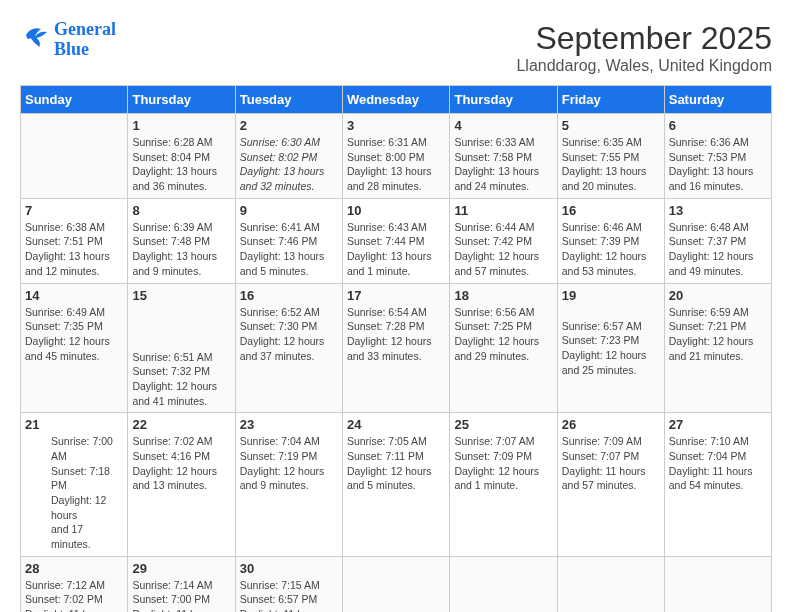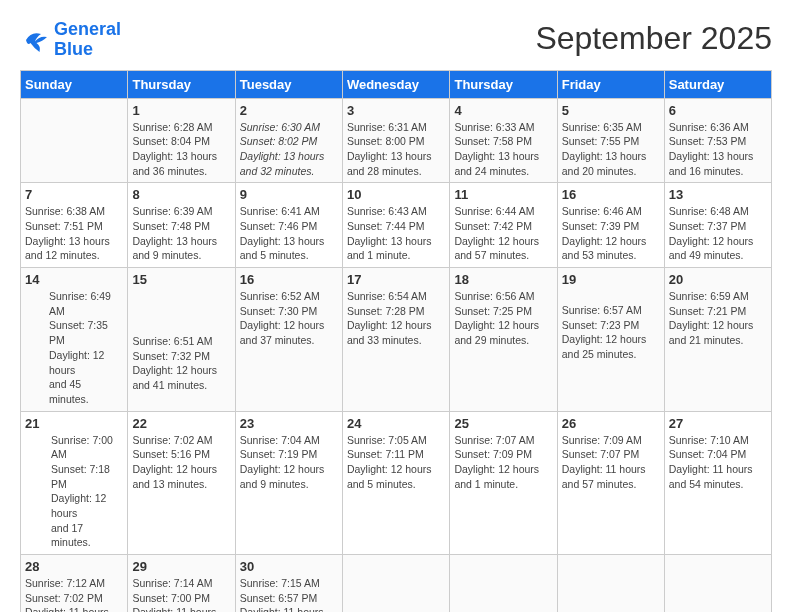--- a/index.html
+++ b/index.html
@@ -11,22 +11,22 @@
       padding: 20px;
     }
     .header {
       display: flex;
       justify-content: space-between;
       align-items: flex-start;
       margin-bottom: 10px;
     }
     .logo {
       display: flex;
-      align-items: center;
       gap: 4px;
+      font-family: Liberation Serif, serif;
     }
     .logo-text {
       font-size: 18px;
       font-weight: bold;
       color: #333;
       line-height: 1.1;
     }
     .logo-text span {
       color: #1a73e8;
     }
@@ -92,20 +92,21 @@
     <svg class="logo-bird" viewBox="0 0 40 40">
       <path d="M8 20 Q15 8 28 12 Q22 16 20 22 Q26 14 36 16 Q30 22 22 24 Q28 28 26 36 Q18 30 14 24 Q10 28 8 20Z" fill="#1a73e8"></path>
     </svg>
     <div class="logo-text">
       <span>General</span><br>
       <span style="color:#1a73e8">Blue</span>
     </div>
   </div>
   <div class="title-block">
     <h1>September 2025</h1>
+    <h2>Llanddarog, Wales, United Kingdom</h2>
   </div>
 </div>
 
 <table>
   <thead>
     <tr>
     <th>Sunday</th>
         <th>Thursday</th>
         <th>Tuesday</th>
         <th>Wednesday</th>
@@ -207,21 +208,21 @@
           <span class="day-num">13</span>
           <div class="day-info" style="white-space: pre-line;">Sunrise: 6:48 AM
 Sunset: 7:37 PM
 Daylight: 12 hours
 and 49 minutes.</div>
         </td>
       </tr>
       <tr>
         <td>
           <span class="day-num">14</span>
-          <div class="day-info" style="white-space: pre-line; margin-left: 24px;">Sunrise: 6:49 AM
+          <div class="day-info" style="white-space: pre-line;">Sunrise: 6:49 AM
 Sunset: 7:35 PM
 Daylight: 12 hours
 and 45 minutes.</div>
         </td>
         <td>
           <span class="day-num">15</span>
           <div class="day-info" style="white-space: pre-line; margin-top: 47px;">Sunrise: 6:51 AM
 Sunset: 7:32 PM
 Daylight: 12 hours
 and 41 minutes.</div>
@@ -266,21 +267,21 @@
         <td>
           <span class="day-num">21</span>
           <div class="day-info" style="white-space: pre-line; margin-left: 26px;">Sunrise: 7:00 AM
 Sunset: 7:18 PM
 Daylight: 12 hours
 and 17 minutes.</div>
         </td>
         <td>
           <span class="day-num">22</span>
           <div class="day-info" style="white-space: pre-line;">Sunrise: 7:02 AM
-Sunset: 5:16 PM
+Sunset: 4:16 PM
 Daylight: 12 hours
 and 13 minutes.</div>
         </td>
         <td>
           <span class="day-num">23</span>
           <div class="day-info" style="white-space: pre-line;">Sunrise: 7:04 AM
 Sunset: 7:19 PM
 Daylight: 12 hours
 and 9 minutes.</div>
         </td>

